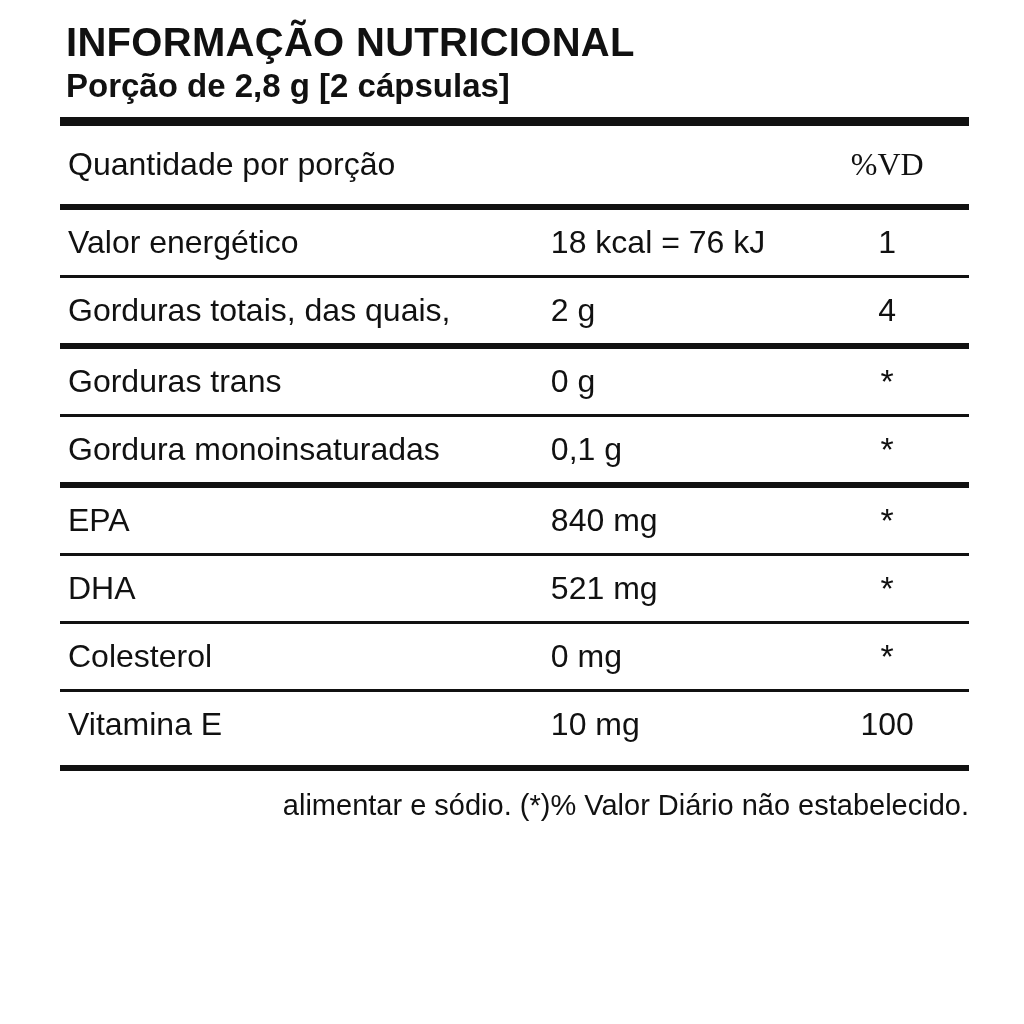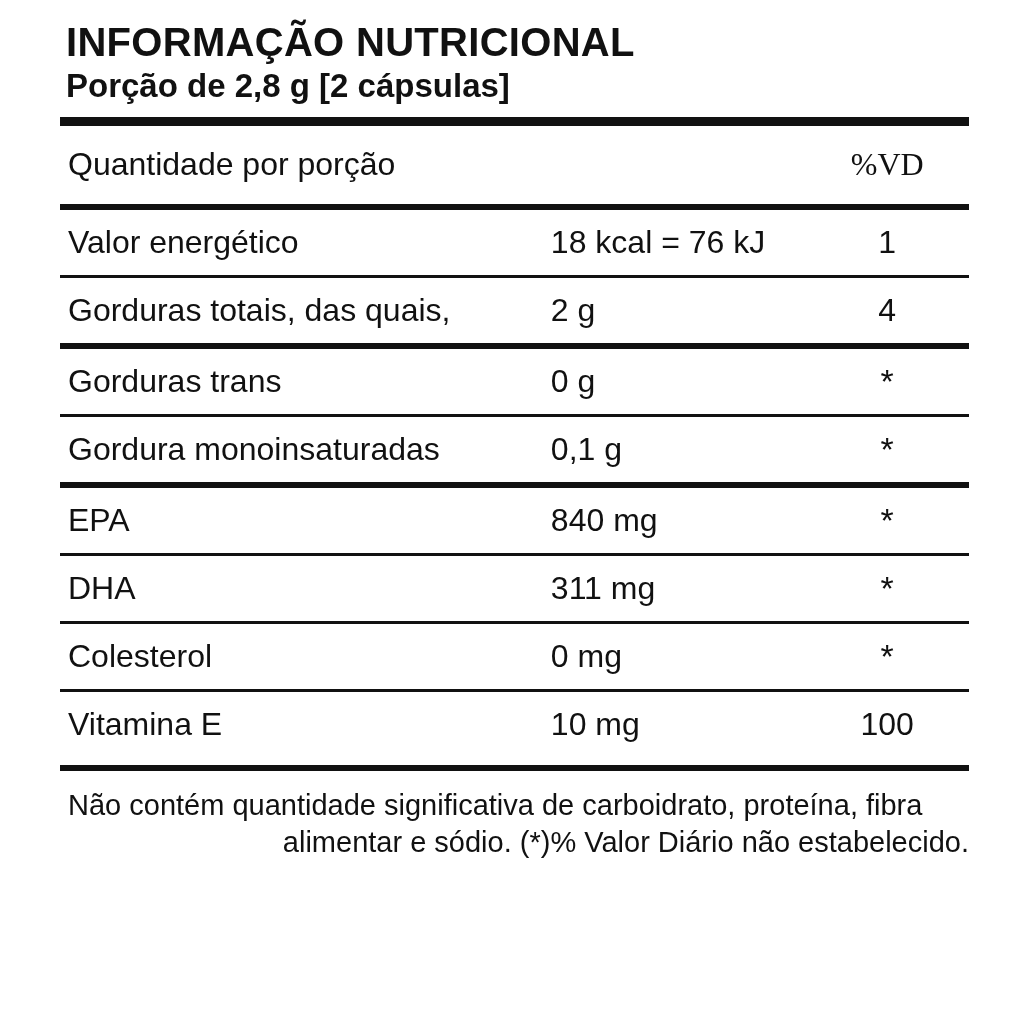--- a/index.html
+++ b/index.html
@@ -226,21 +226,21 @@
         <td class="cell-vd star">*</td>
       </tr>
       <tr>
           <td colspan="3">
             <div class="row-sep"></div>
           </td>
         </tr>
 
       <tr class="data-row">
         <td class="cell-name">DHA</td>
-        <td class="cell-value">311 mg</td>
+        <td class="cell-value">521 mg</td>
         <td class="cell-vd star">*</td>
       </tr>
       <tr>
           <td colspan="3">
             <div class="row-sep"></div>
           </td>
         </tr>
 
       <tr class="data-row">
         <td class="cell-name">Colesterol</td>
@@ -258,17 +258,16 @@
         <td class="cell-value">10 mg</td>
         <td class="cell-vd">100</td>
       </tr>
     </tbody>
   </table>
 
   <div class="spacer-after-table"></div>
   <div class="rule-medium"></div>
 
   <div class="footnote">
-    <span>Não contém quantidade significativa de carboidrato, proteína, fibra</span>
     <span class="l2">alimentar e sódio. (*)% Valor Diário não estabelecido.</span>
   </div>
 
 </div>
 
 </body></html>

